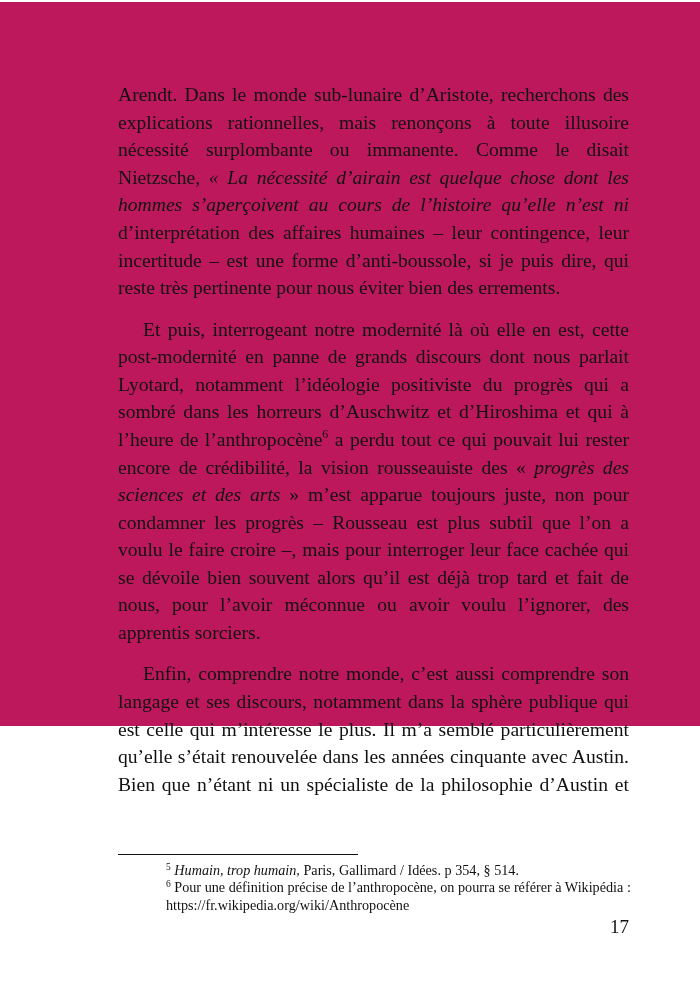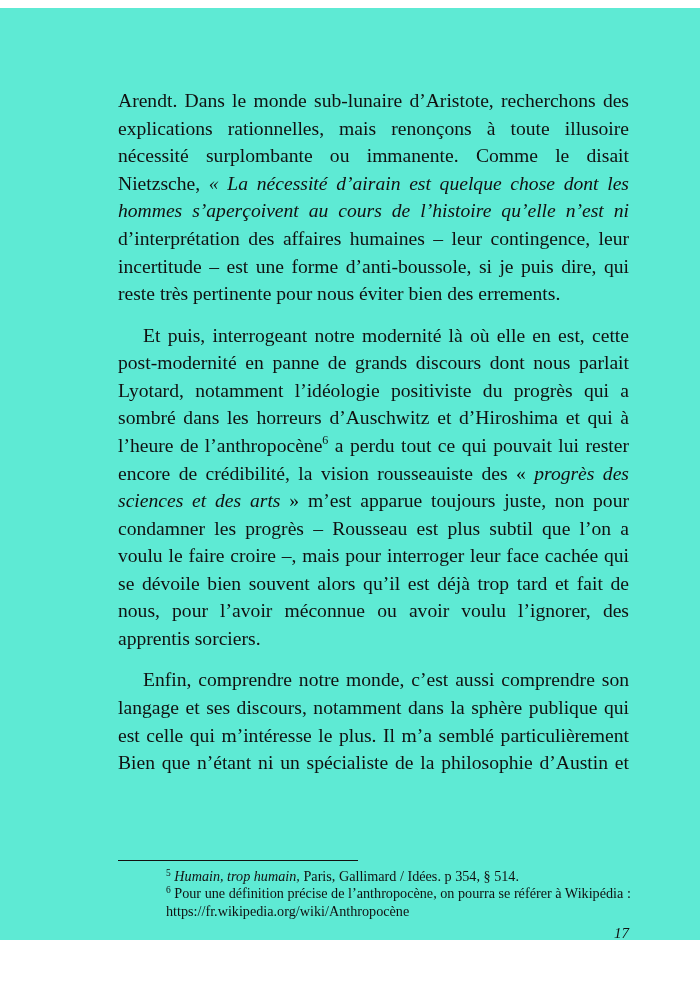--- a/index.html
+++ b/index.html
@@ -10,24 +10,24 @@
   body {
     width: 700px;
     height: 992px;
     position: relative;
     overflow: hidden;
     color: #111111;
     font-family: "Liberation Serif", "DejaVu Serif", serif;
   }
   .page {
     position: absolute;
-    left: 0; top: 8px;
+    left: 0; top: 2px;
     width: 700px;
-    height: 932px;
-    background: #5eead4;
+    height: 724px;
+    background: #be185d;
   }
   .body-text {
     position: absolute;
     left: 118px;
     top: 79px;
     width: 511px;
     font-size: 19.6px;
     line-height: 27.6px;
   }
   .para {
@@ -79,23 +79,22 @@
     margin-left: 48px;
   }
   .fn sup {
     font-size: 9.5px;
     top: -5.5px;
   }
   .page-number {
     position: absolute;
     right: 71px;
     top: 913px;
-    font-size: 15px;
+    font-size: 19px;
     line-height: 24px;
-    font-style: italic;
   }
 </style>
 </head>
 <body>
 
 <div class="page">
   <div class="body-text" id="body-text">
       <div class="para">
         <span class="line"><span>Arendt. Dans le monde sub-lunaire d’Aristote, recherchons des</span></span>
         <span class="line"><span>explications rationnelles, mais renonçons à toute illusoire</span></span>
@@ -117,20 +116,21 @@
         <span class="line"><span>condamner les progrès – Rousseau est plus subtil que l’on a</span></span>
         <span class="line"><span>voulu le faire croire –, mais pour interroger leur face cachée qui</span></span>
         <span class="line"><span>se dévoile bien souvent alors qu’il est déjà trop tard et fait de</span></span>
         <span class="line"><span>nous, pour l’avoir méconnue ou avoir voulu l’ignorer, des</span></span>
         <span class="line last"><span>apprentis sorciers.</span></span>
       </div>
       <div class="para">
         <span class="line" style="padding-left: 25px;"><span>Enfin, comprendre notre monde, c’est aussi comprendre son</span></span>
         <span class="line"><span>langage et ses discours, notamment dans la sphère publique qui</span></span>
         <span class="line"><span>est celle qui m’intéresse le plus. Il m’a semblé particulièrement</span></span>
+        <span class="line"><span>qu’elle s’était renouvelée dans les années cinquante avec Austin.</span></span>
         <span class="line"><span>Bien que n’étant ni un spécialiste de la philosophie d’Austin et</span></span>
       </div>
     </div>
   <div class="footnote-rule"></div>
   <div class="footnotes" id="footnotes">
       <div class="fn">
         <span class="line last"><sup>5</sup> <i>Humain, trop humain,</i><span> Paris, Gallimard / Idées. p 354, § 514.</span></span>
       </div>
       <div class="fn">
         <span class="line"><sup>6</sup> <span>Pour une définition précise de l’anthropocène, on pourra se référer à Wikipédia :</span></span>

